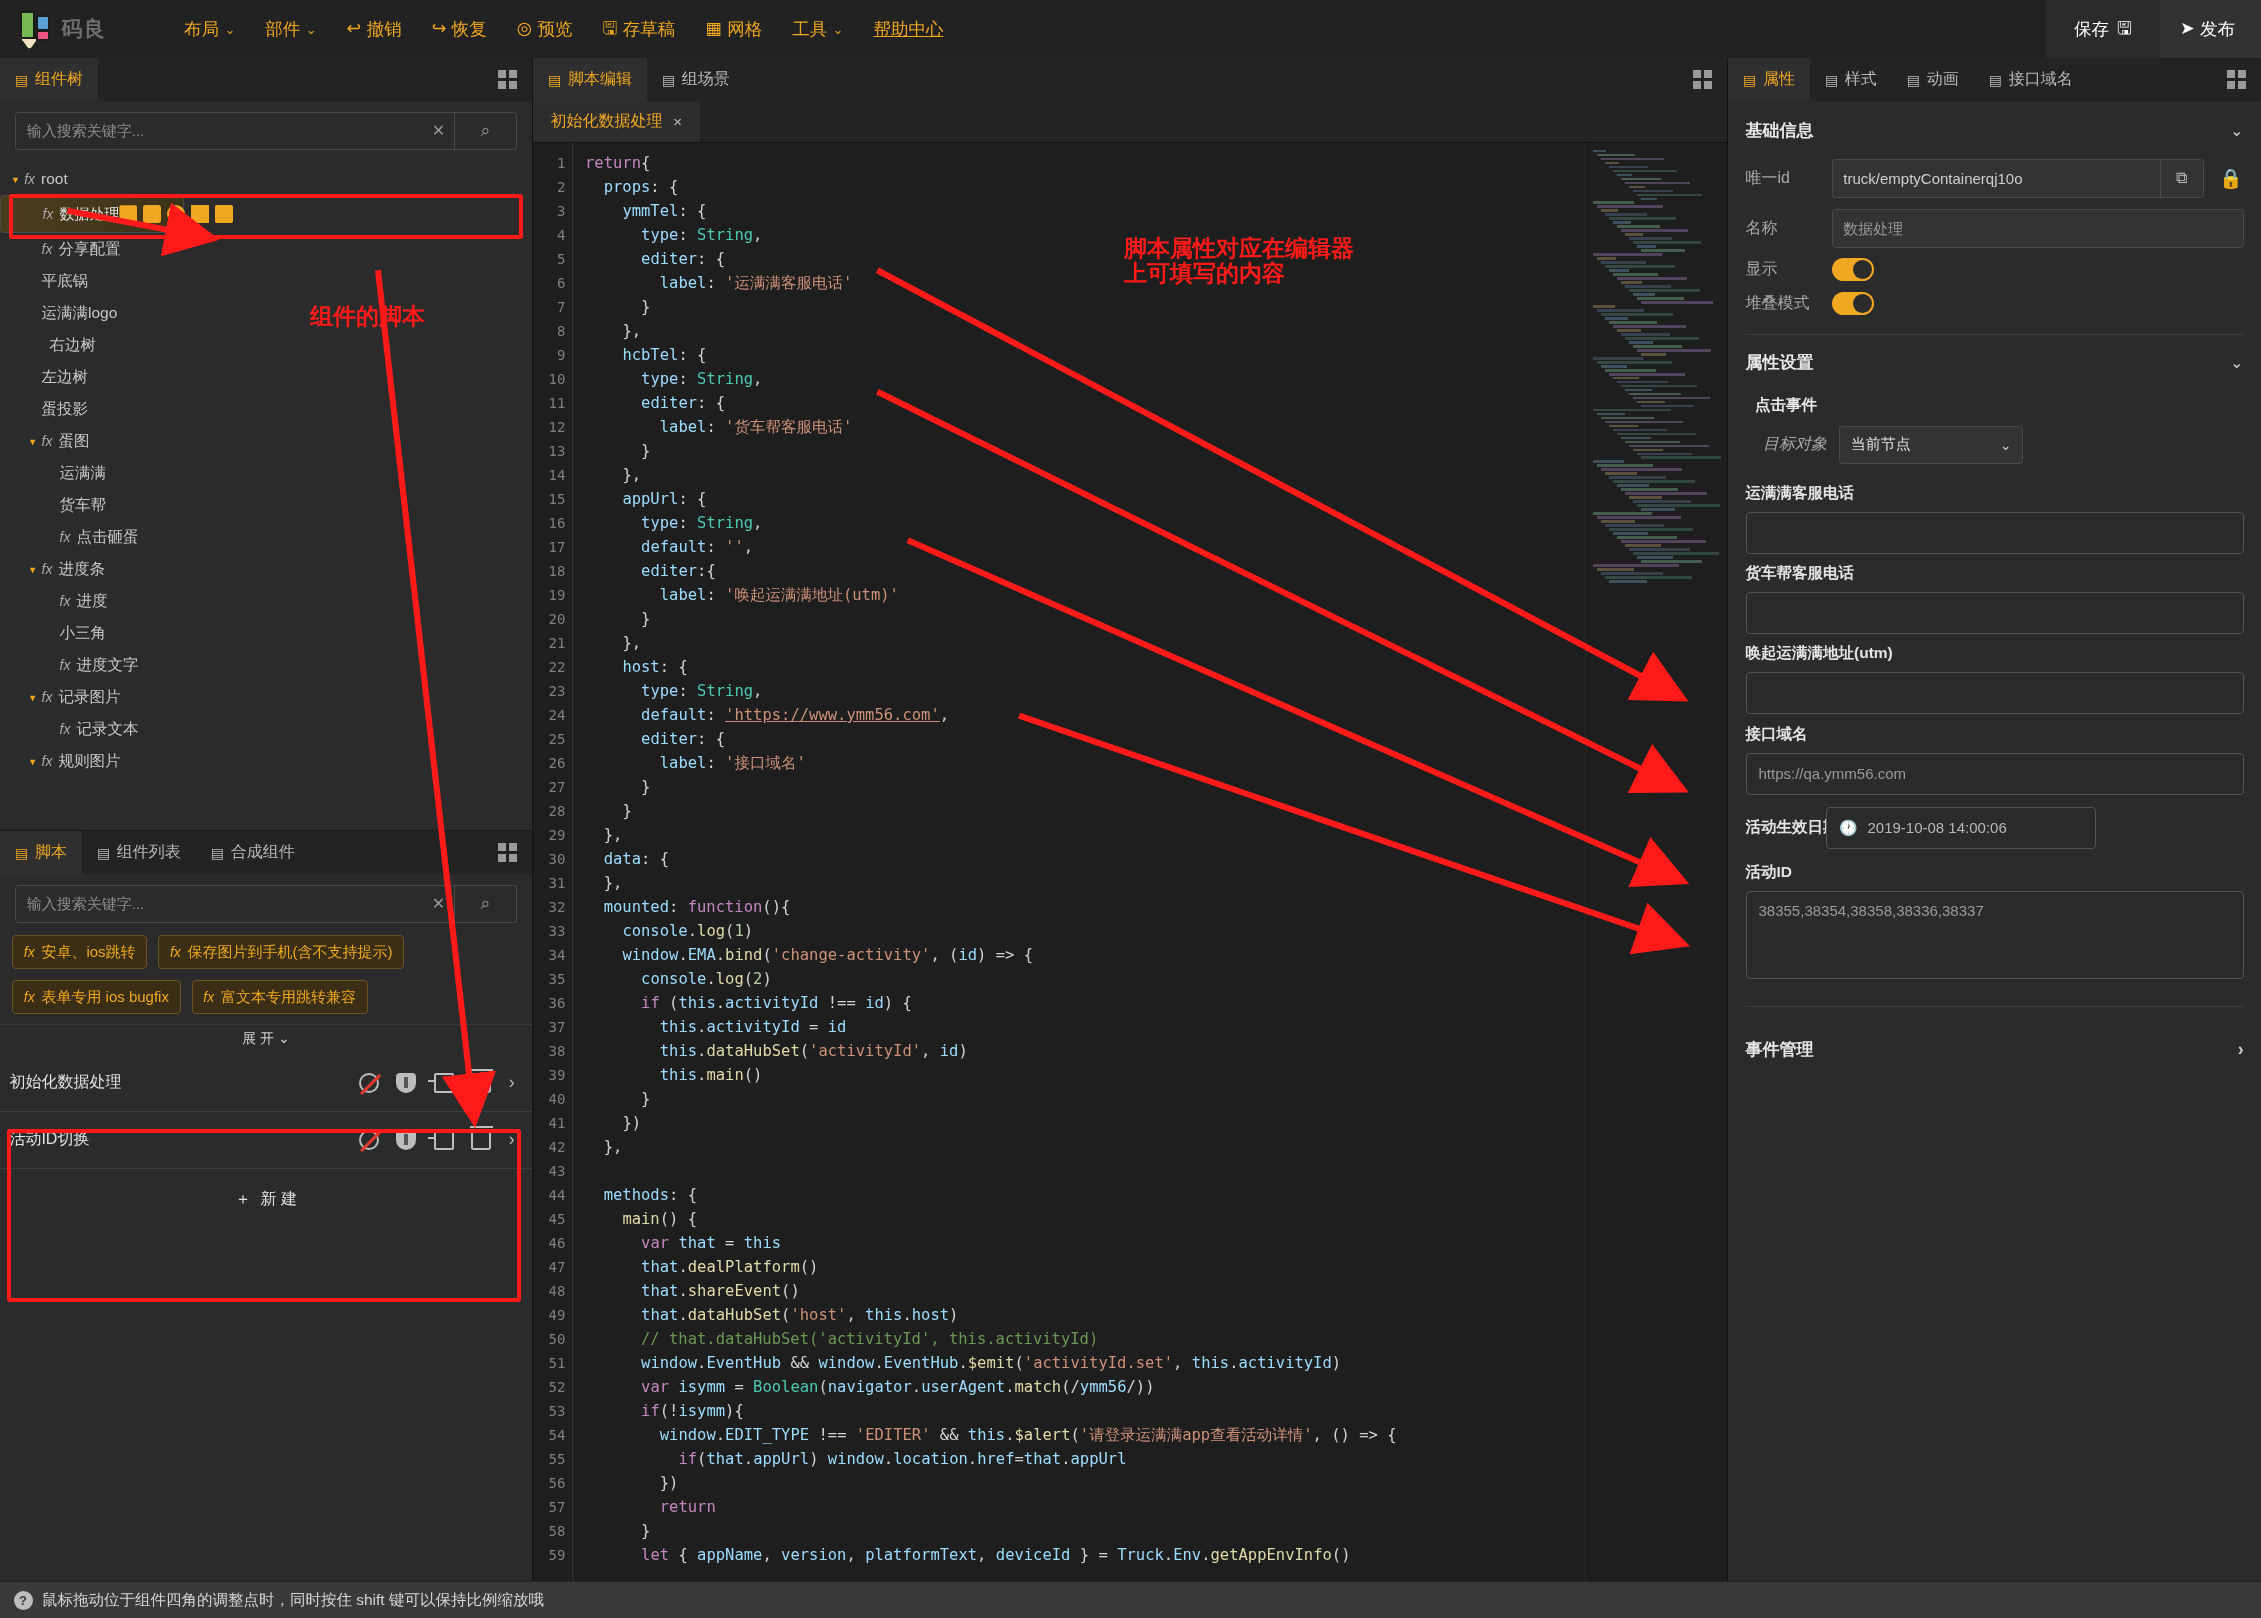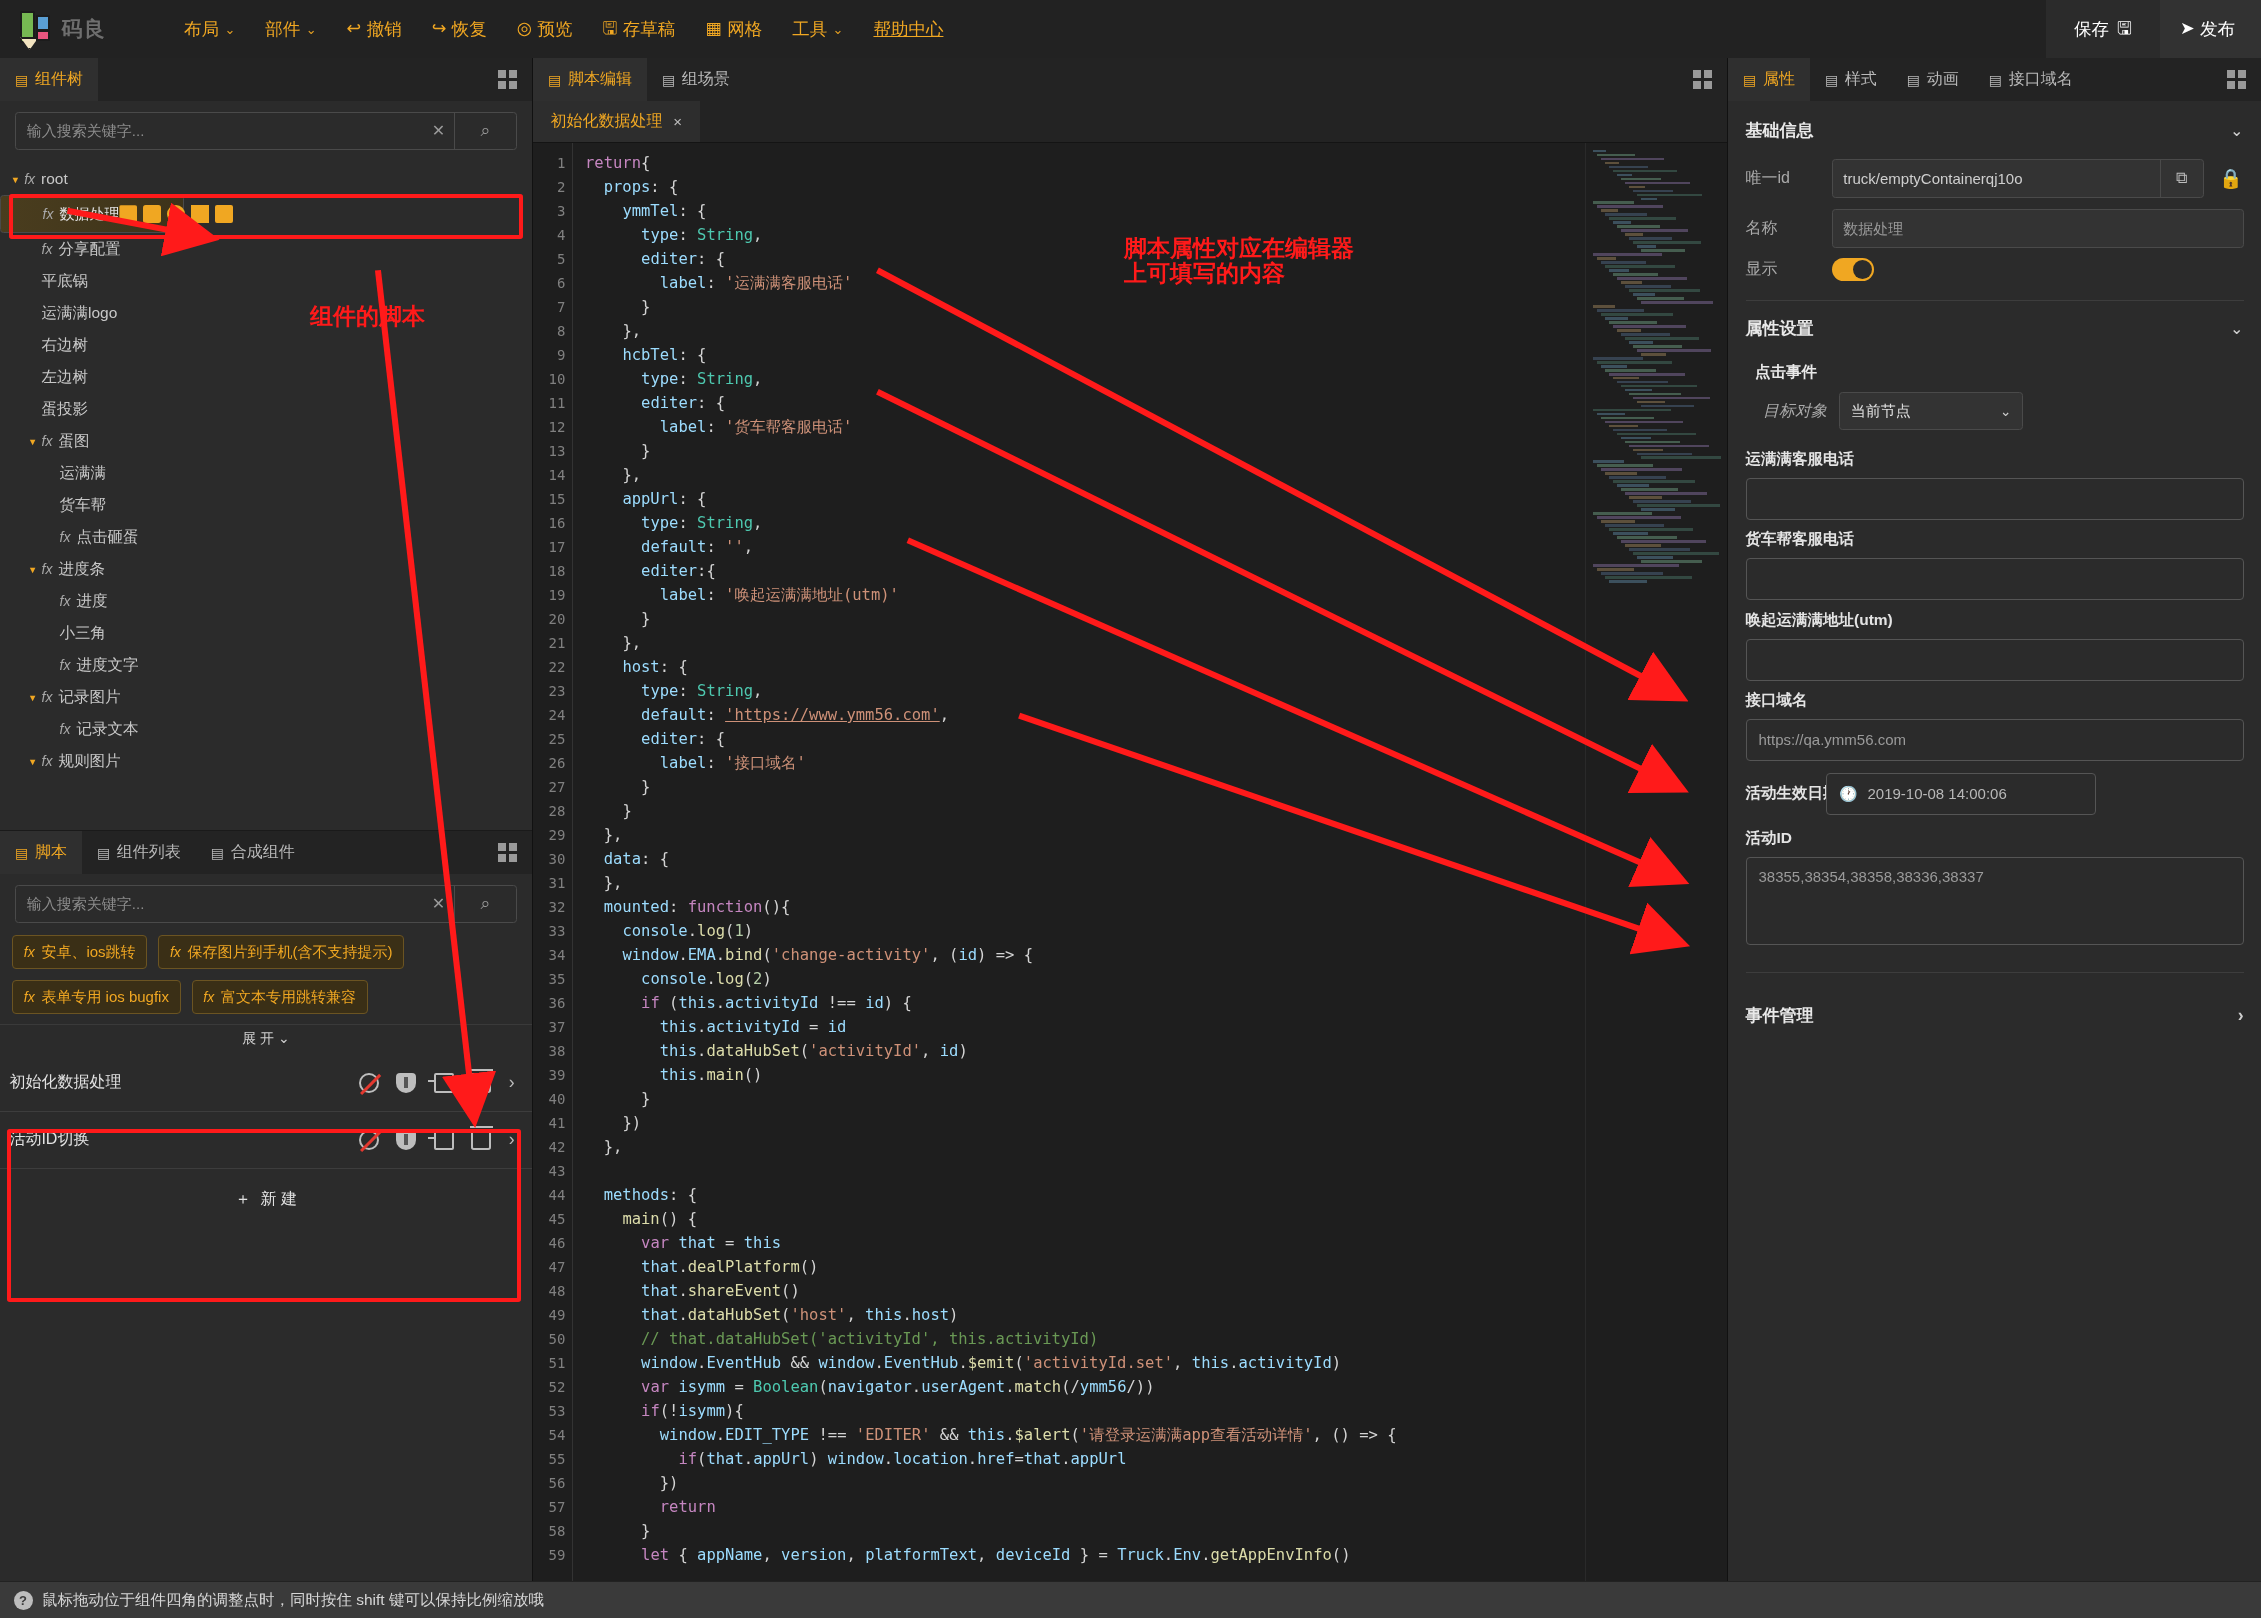--- a/index.html
+++ b/index.html
@@ -300,21 +300,21 @@
             <span class="tname">分享配置</span>
           </div>
           <div class="tnode" style="padding-left: 24px; align-items: center;">
             <span class="caret"></span>
             <span class="tname">平底锅</span>
           </div>
           <div class="tnode" style="padding-left: 24px;">
             <span class="caret"></span>
             <span class="tname">运满满logo</span>
           </div>
-          <div class="tnode" style="padding-left: 24px; align-items: center;">
+          <div class="tnode" style="padding-left: 32px; align-items: center;">
             <span class="caret"></span>
             <span class="tname">右边树</span>
           </div>
           <div class="tnode" style="padding-left: 24px;">
             <span class="caret"></span>
             <span class="tname">左边树</span>
           </div>
           <div class="tnode" style="padding-left: 24px;">
             <span class="caret"></span>
             <span class="tname">蛋投影</span>
@@ -798,20 +798,24 @@
         <div class="finput">
           <input type="text" placeholder="数据处理" style="">
         </div>
       </div>
 
       <div class="frow">
         <div class="flabel">显示</div>
         <div class="toggle"></div>
       </div>
 
+      <div class="frow">
+        <div class="flabel">堆叠模式</div>
+        <div class="toggle"></div>
+      </div>
 
       <div class="divider"></div>
 
       <div class="rsec-head" style="padding-top:2.7px;">
         <div class="rsec-title">属性设置</div>
         <div class="rsec-chev">⌄</div>
       </div>
 
       <div class="sub-title">点击事件</div>
       <div class="selrow">

